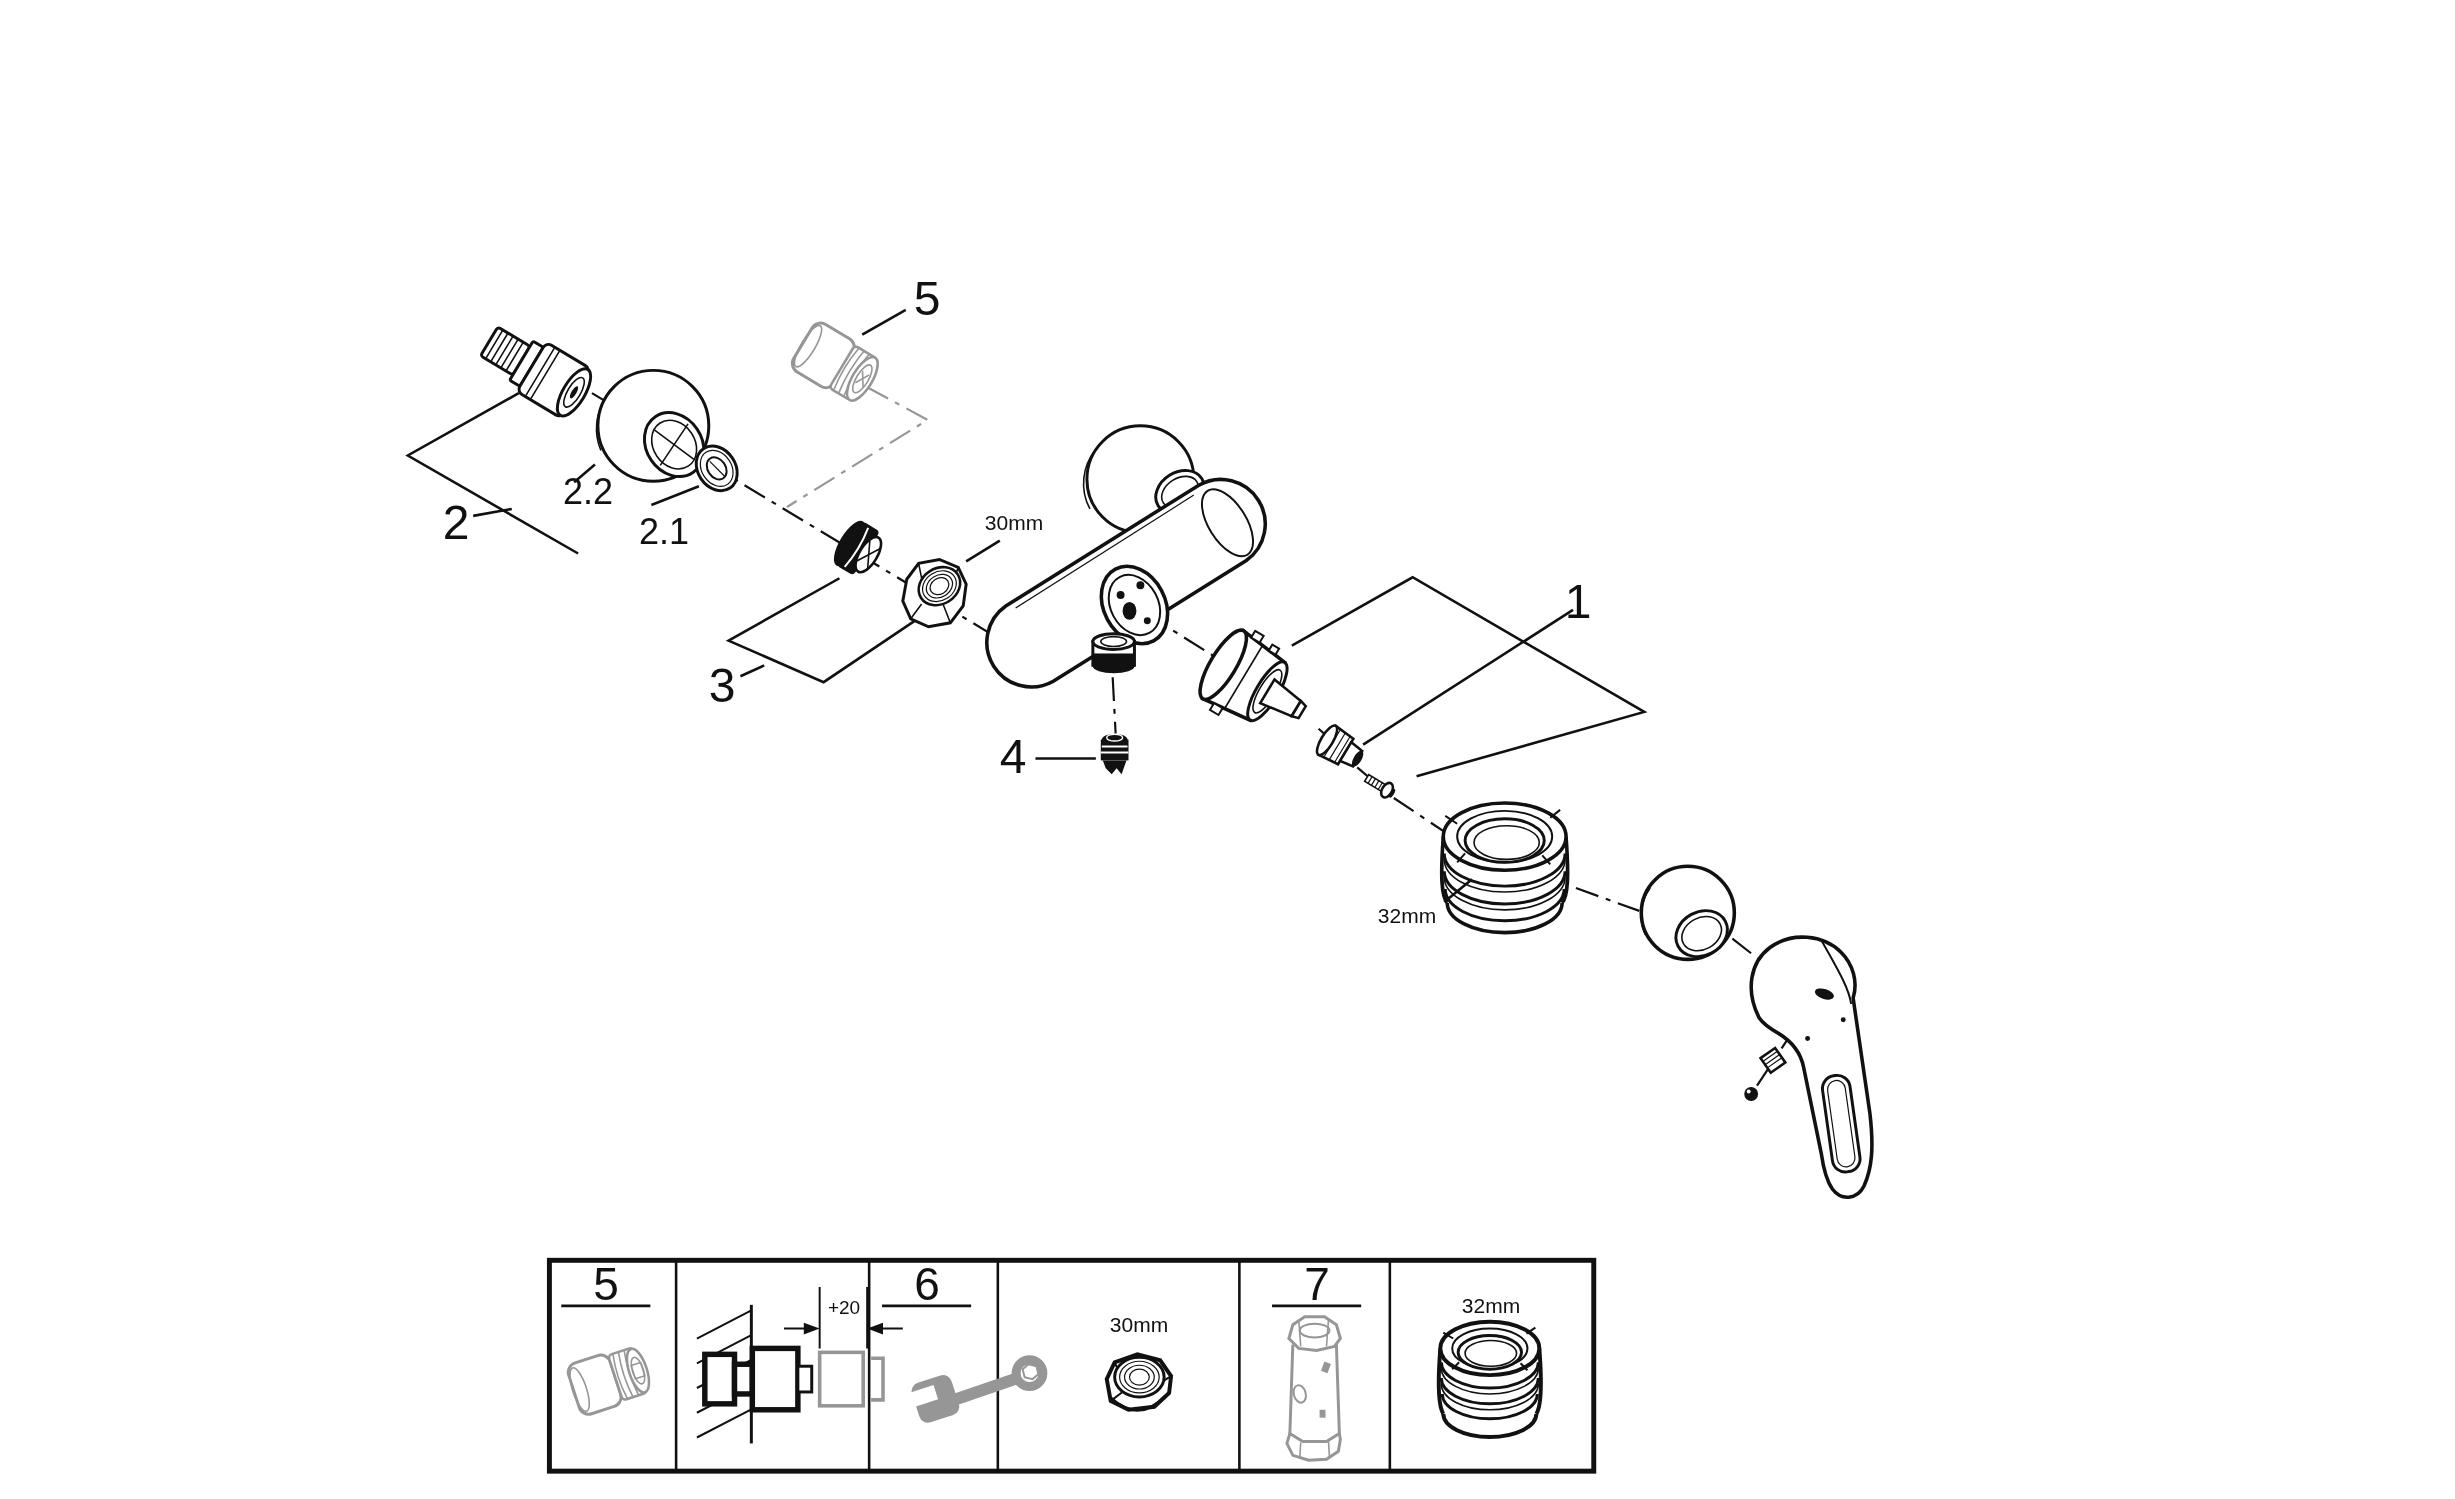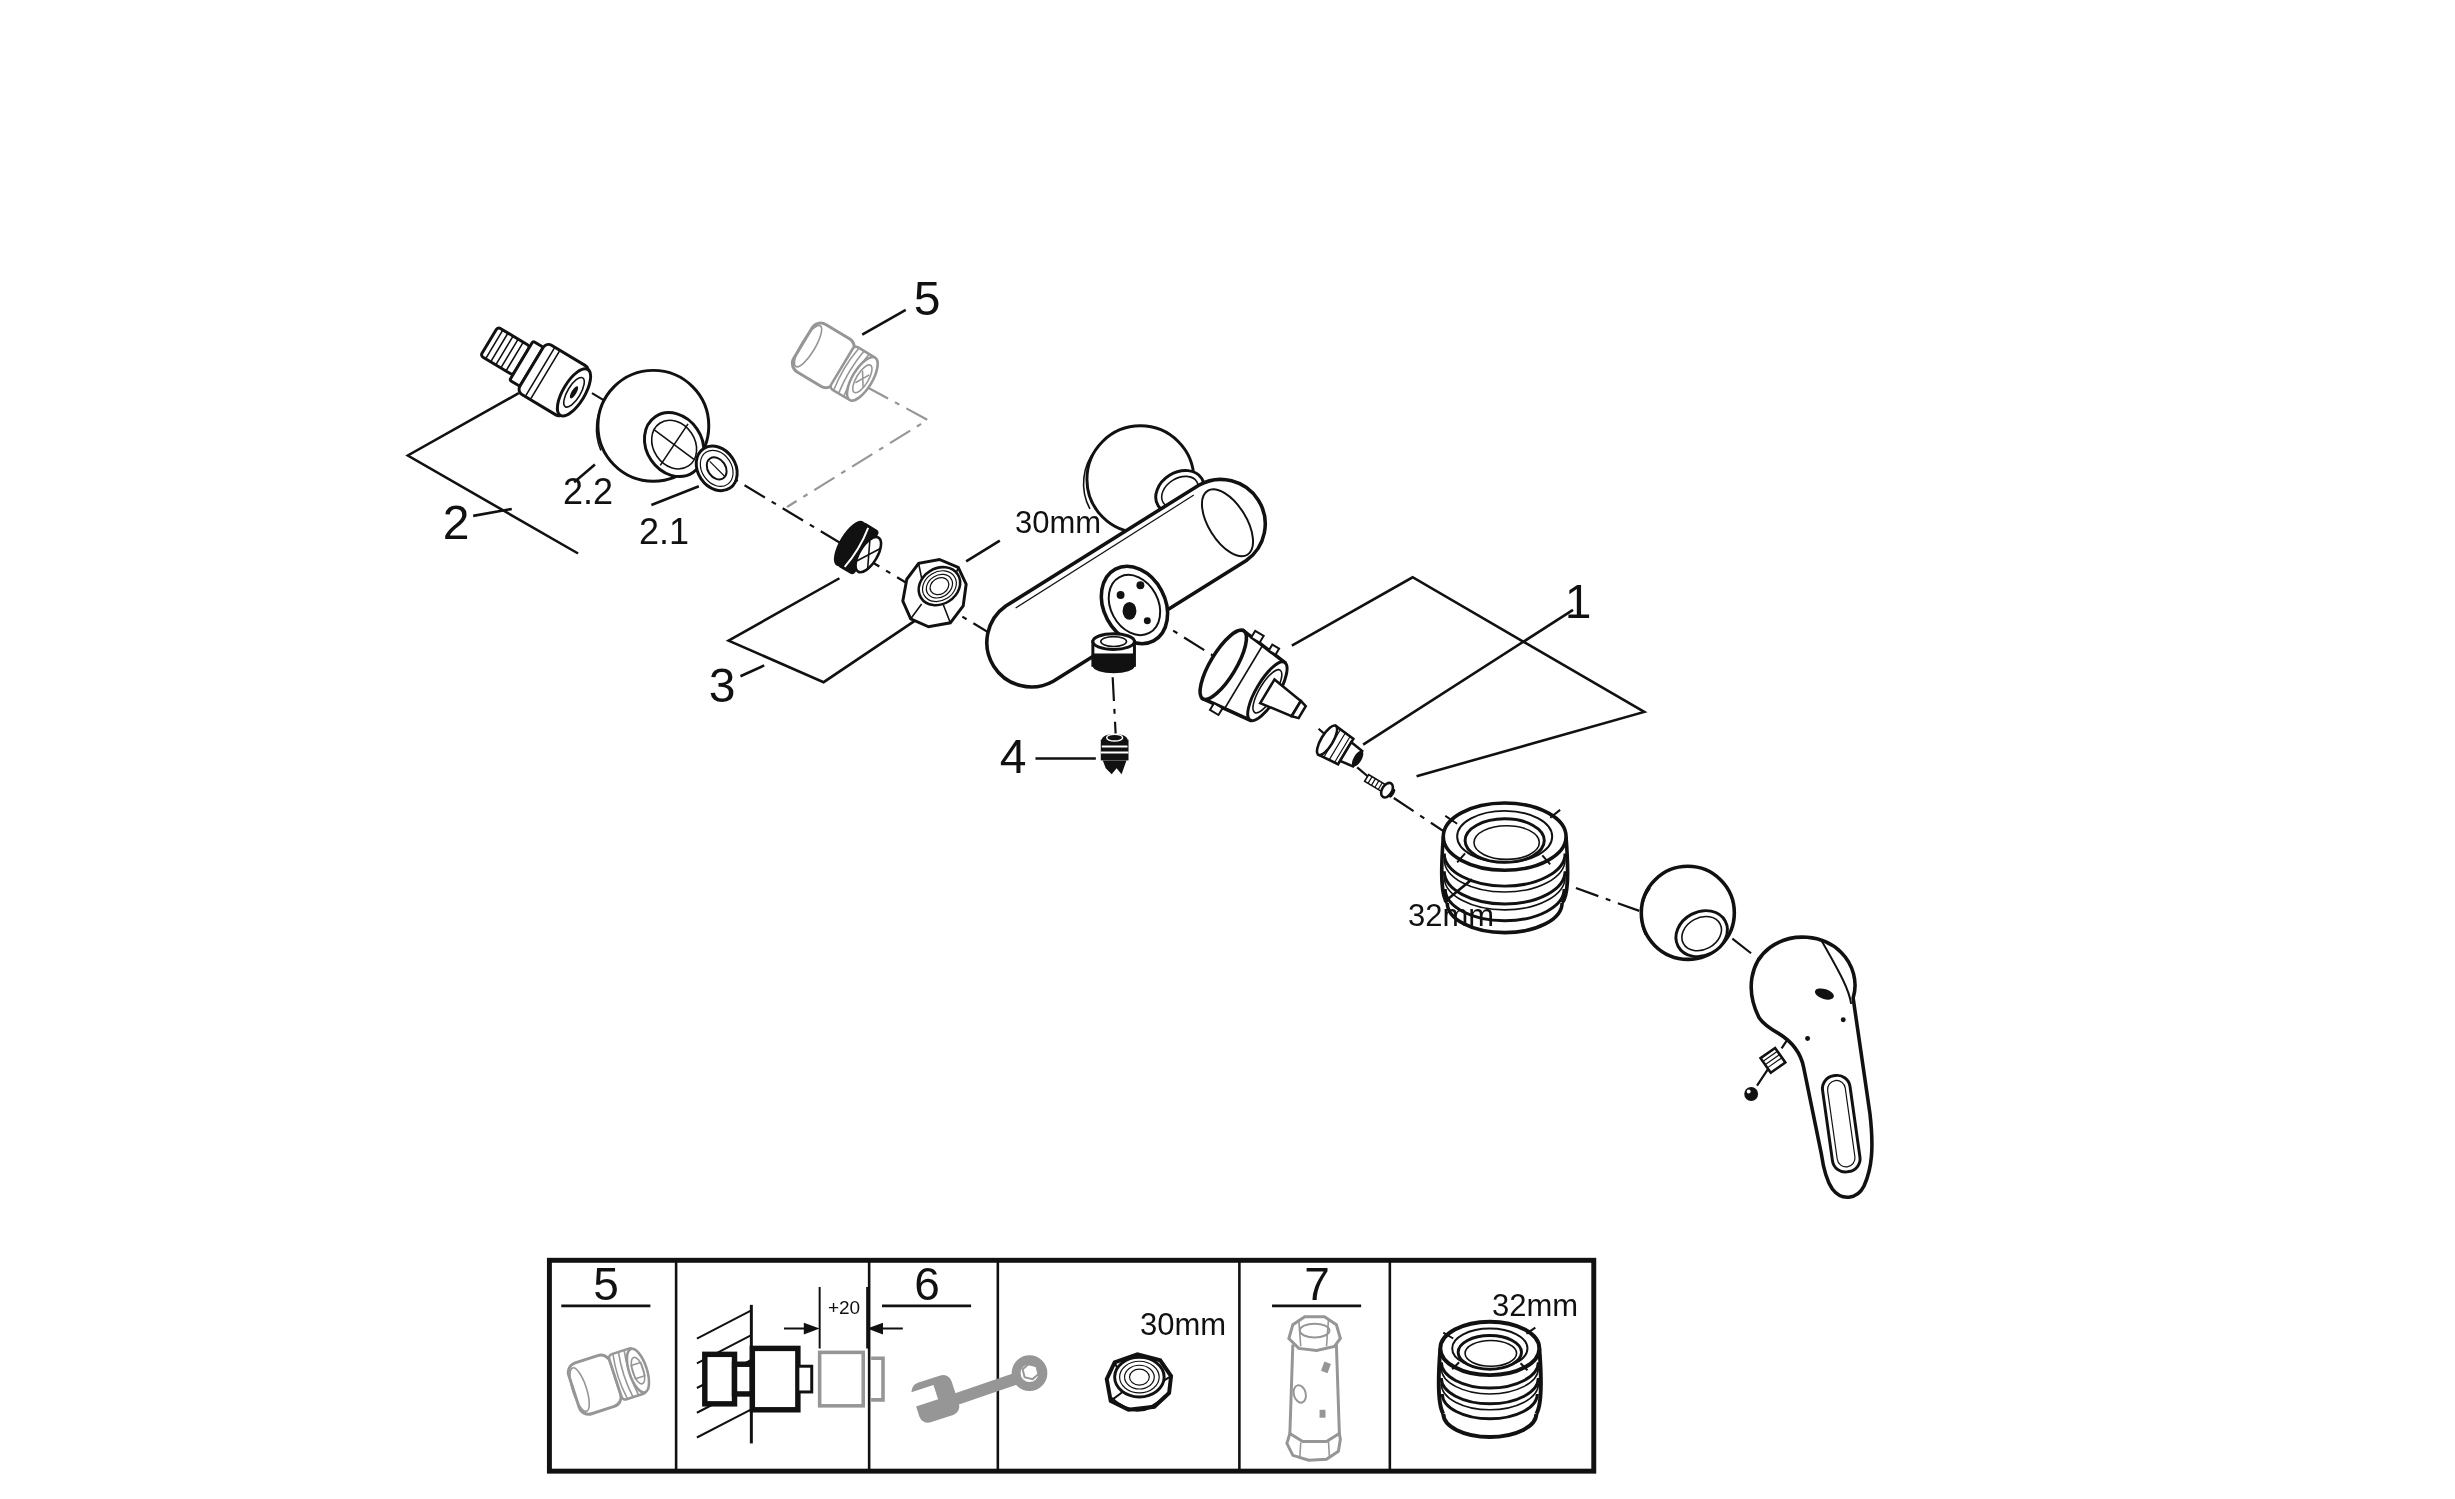--- a/index.html
+++ b/index.html
@@ -22,21 +22,21 @@
   .g3{stroke:#969696;stroke-width:3;fill:none}
   .g35{stroke:#969696;stroke-width:3.6;fill:none}
   .wfill{fill:#fff}
   .axis{stroke:#111;stroke-width:2.2;fill:none;stroke-dasharray:24 8 5 8}
   .axisg{stroke:#969696;stroke-width:2.2;fill:none;stroke-dasharray:24 8 5 8}
   .leader{stroke:#111;stroke-width:2.6;fill:none}
   
   .lbl{position:absolute;transform:translate(-50%,-50%);white-space:nowrap;line-height:1;}
   .big{font-size:48px;}
   .sub{font-size:36px;margin-left:36px;}
-  .mm{font-size:31px;margin-left:44px;}
+  .mm{font-size:21px;}
   .hdr{font-size:46px;}
   .plus{font-size:19px;}
 </style>
 </head>
 <body>
 
 <div class="canvas">
 
 <svg width="2455" height="1500" viewBox="0 0 2480 1515">
 

